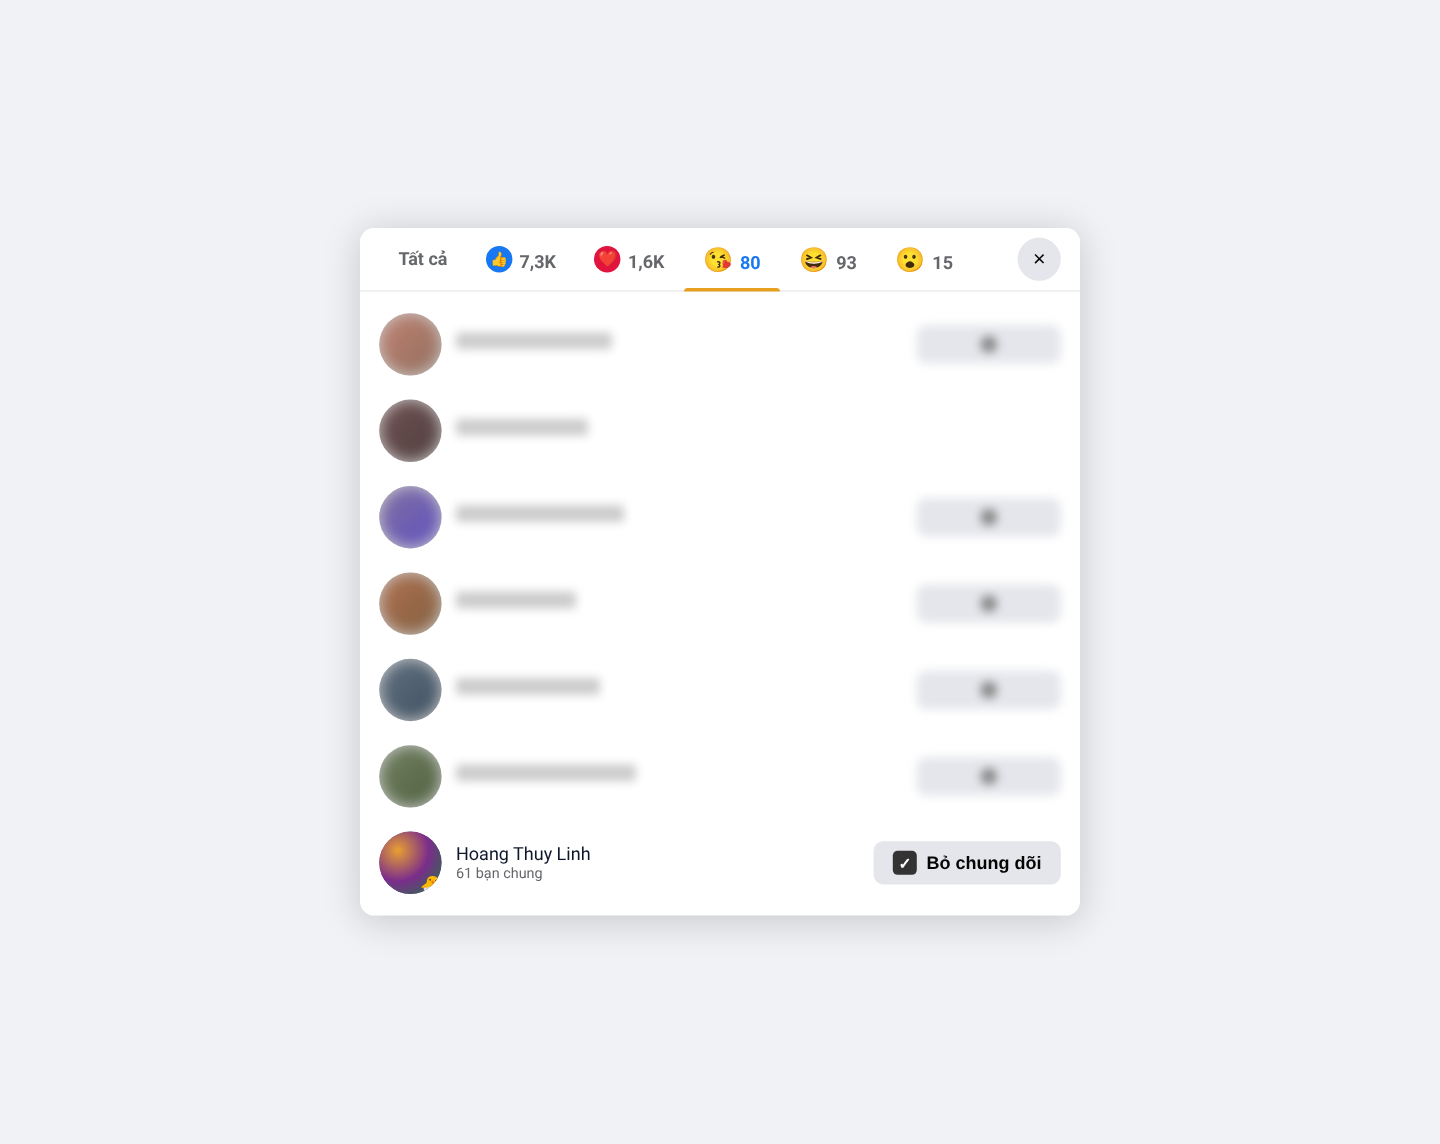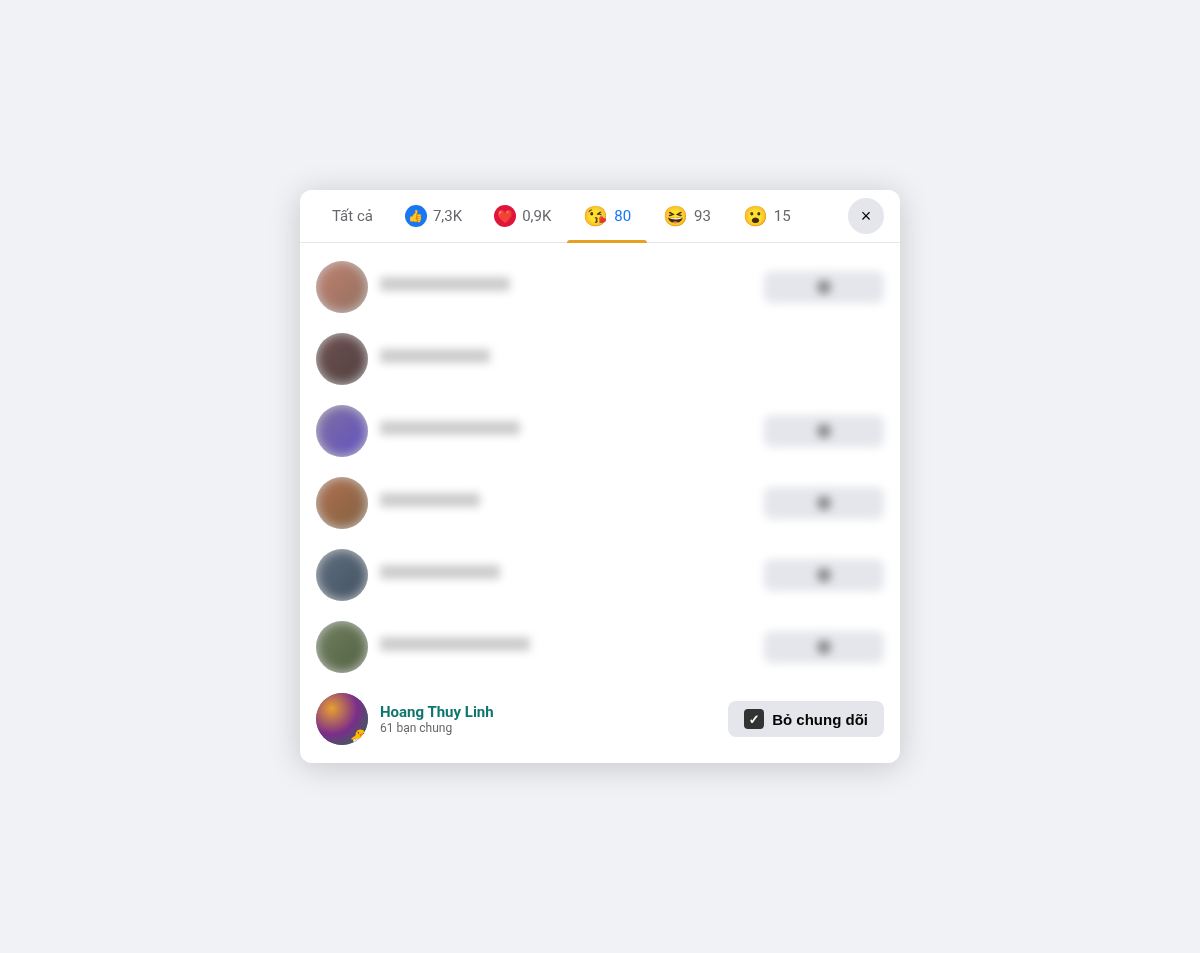--- a/index.html
+++ b/index.html
@@ -27,26 +27,26 @@
       display: flex;
       align-items: center;
       padding: 0 16px;
       border-bottom: 1px solid #e4e6ea;
       background: #fff;
       position: relative;
       flex-shrink: 0;
     }
     .tab-item {
       display: flex;
-      align-items: center;
+      align-items: flex-end;
       gap: 6px;
       padding: 14px 16px;
       cursor: pointer;
       font-size: 15px;
-      font-weight: 400;
+      font-weight: 700;
       color: #65676b;
       position: relative;
       white-space: nowrap;
     }
     .tab-item.active {
       color: #1877f2;
     }
     .tab-item.active::after {
       content: '';
       position: absolute;
@@ -132,22 +132,22 @@
       position: absolute;
       bottom: -2px; right: -2px;
       font-size: 16px;
     }
     .user-info {
       flex: 1;
       min-width: 0;
     }
     .user-name {
       font-size: 15px;
-      font-weight: 700;
-      color: #0f766e;
+      font-weight: 400;
+      color: #0f172a;
       white-space: nowrap;
       overflow: hidden;
       text-overflow: ellipsis;
     }
     .user-name-blurred {
       display: inline-block;
       width: 130px;
       height: 14px;
       background: #ccc;
       border-radius: 3px;
@@ -207,21 +207,21 @@
       <span>Tất cả</span>
     </div>
 
     <div class="tab-item">
       <span class="tab-icon-like">👍</span>
       <span>7,3K</span>
     </div>
 
     <div class="tab-item">
       <span class="tab-icon-love">❤️</span>
-      <span>0,9K</span>
+      <span>1,6K</span>
     </div>
 
     <div class="tab-item active">
       <span class="emoji">😘</span>
       <span>80</span>
     </div>
 
     <div class="tab-item">
       <span class="emoji">😆</span>
       <span>93</span>

